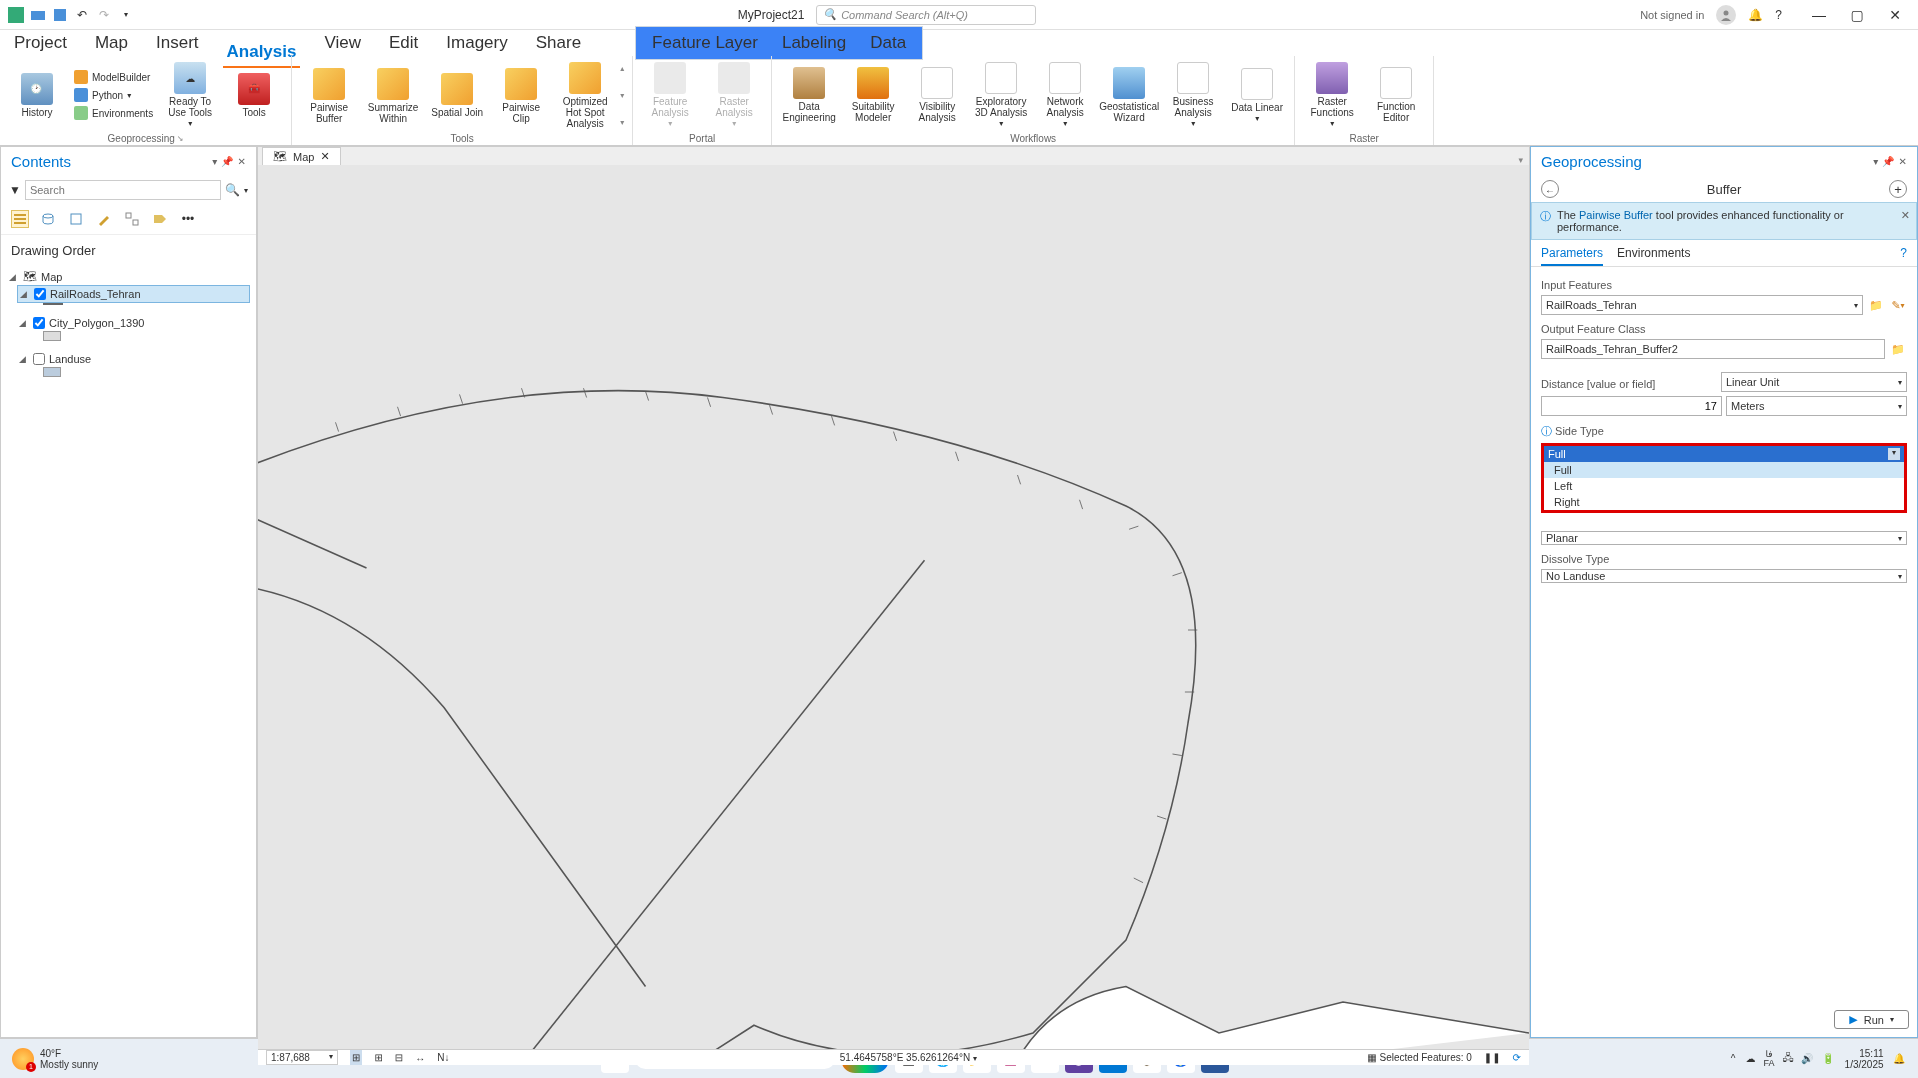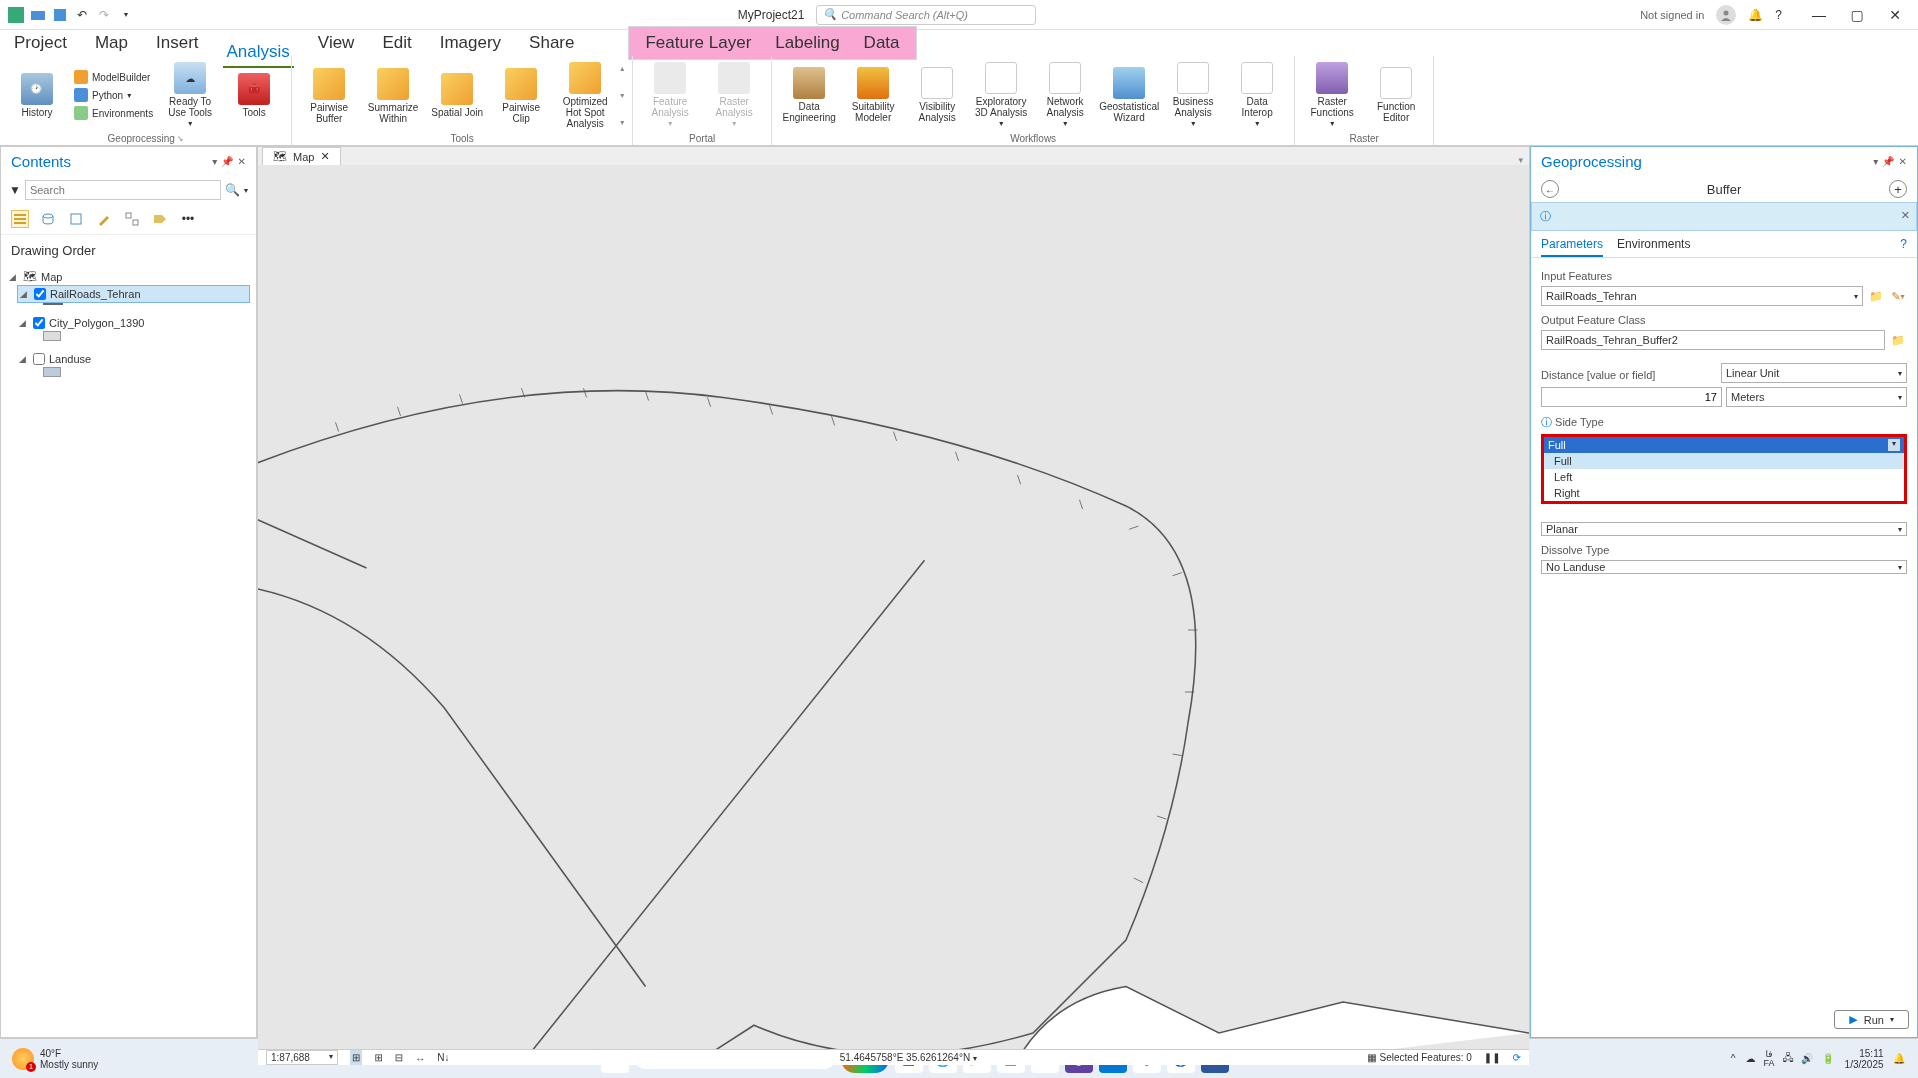--- a/index.html
+++ b/index.html
@@ -14,22 +14,22 @@
 .command-search { display: flex; align-items: center; border: 1px solid #ccc; border-radius: 3px; padding: 2px 6px; width: 220px; height: 20px; font-style: italic; color: #888; font-size: 11px; gap: 4px; }
 .titlebar-right { display: flex; align-items: center; gap: 12px; }
 .signin { font-size: 11px; color: #666; }
 .user-avatar { width: 20px; height: 20px; border-radius: 50%; background: #ddd; display: flex; align-items: center; justify-content: center; }
 .win-controls { display: flex; gap: 8px; margin-left: 10px; }
 .win-btn { width: 30px; height: 20px; display: flex; align-items: center; justify-content: center; font-size: 14px; }
 
 
 .menubar { height: 26px; background: #fff; display: flex; align-items: center; padding: 0 10px; gap: 20px; }
 .menu-item { padding: 4px 4px; cursor: pointer; font-size: 17px; }
-.menu-item.active { color: #0078d4; border-bottom: 2px solid #4d7c0f; font-weight: 400; margin-top: 20px; }
-.context-tabs { display: flex; gap: 16px; margin-left: 30px; background: #f9a8d4; padding: 2px 12px; border: 1px solid #d0d8e0; }
+.menu-item.active { color: #0078d4; border-bottom: 2px solid #f97316; font-weight: 700; margin-top: 20px; }
+.context-tabs { display: flex; gap: 16px; margin-left: 30px; background: #3b82f6; padding: 2px 12px; border: 1px solid #d0d8e0; }
 
 
 .ribbon { height: 90px; background: #fff; border-bottom: 1px solid #ccc; display: flex; }
 .ribbon-group { border-right: 1px solid #e0e0e0; padding: 4px 8px 2px 8px; display: flex; flex-direction: column; }
 .ribbon-group-body { flex: 1; display: flex; align-items: center; gap: 6px; }
 .ribbon-group-label { font-size: 10px; color: #666; text-align: center; margin-top: 2px; display: flex; justify-content: center; align-items: center; gap: 2px; }
 .ribbon-big-btn { display: flex; flex-direction: column; align-items: center; justify-content: center; width: 58px; text-align: center; font-size: 10px; line-height: 1.1; gap: 2px; padding: 2px; }
 .ribbon-big-icon { width: 32px; height: 32px; background: linear-gradient(135deg, #f8d060, #f0a030); border-radius: 3px; display: flex; align-items: center; justify-content: center; }
 .ribbon-small-stack { display: flex; flex-direction: column; gap: 2px; font-size: 10px; }
 .ribbon-small-item { display: flex; align-items: center; gap: 4px; padding: 1px 2px; }
@@ -281,21 +281,21 @@
           <div class="ribbon-big-icon" style="background:linear-gradient(#a0d0f0,#5090d0)"></div>
           <span>Geostatistical Wizard</span>
         </div>
       <div class="ribbon-big-btn">
           <div class="ribbon-big-icon" style="background:#fff;border:1px solid #ccc"></div>
           <span>Business Analysis</span>
           <span class="chev">▾</span>
         </div>
       <div class="ribbon-big-btn">
           <div class="ribbon-big-icon" style="background:#fff;border:1px solid #ccc"></div>
-          <span>Data Interop</span>
+          <span>Data Linear</span>
           <span class="chev">▾</span>
         </div>
     </div>
     <div class="ribbon-group-label">Workflows</div>
   </div>
 
   <div class="ribbon-group">
     <div class="ribbon-group-body">
       <div class="ribbon-big-btn">
           <div class="ribbon-big-icon" style="background:linear-gradient(#c0a0e0,#8060b0)"></div>
@@ -463,20 +463,21 @@
         <span>✕</span>
       </div>
     </div>
     <div class="gp-toolhdr">
       <span class="gp-back">←</span>
       <span class="gp-toolname">Buffer</span>
       <span class="gp-add">+</span>
     </div>
     <div class="gp-info">
       <span style="color:#0078d4">ⓘ</span>
+      <span><span>The </span><a style="color:#0066b0">Pairwise Buffer</a><span> tool provides enhanced functionality or performance.</span></span>
       <span class="close-x">✕</span>
     </div>
     <div class="gp-tabs">
       <span class="gp-tab active">Parameters</span>
       <span class="gp-tab">Environments</span>
       <span class="gp-help">?</span>
     </div>
     <div class="gp-params">
       <div class="gp-label">Input Features</div>
       <div class="gp-row">

